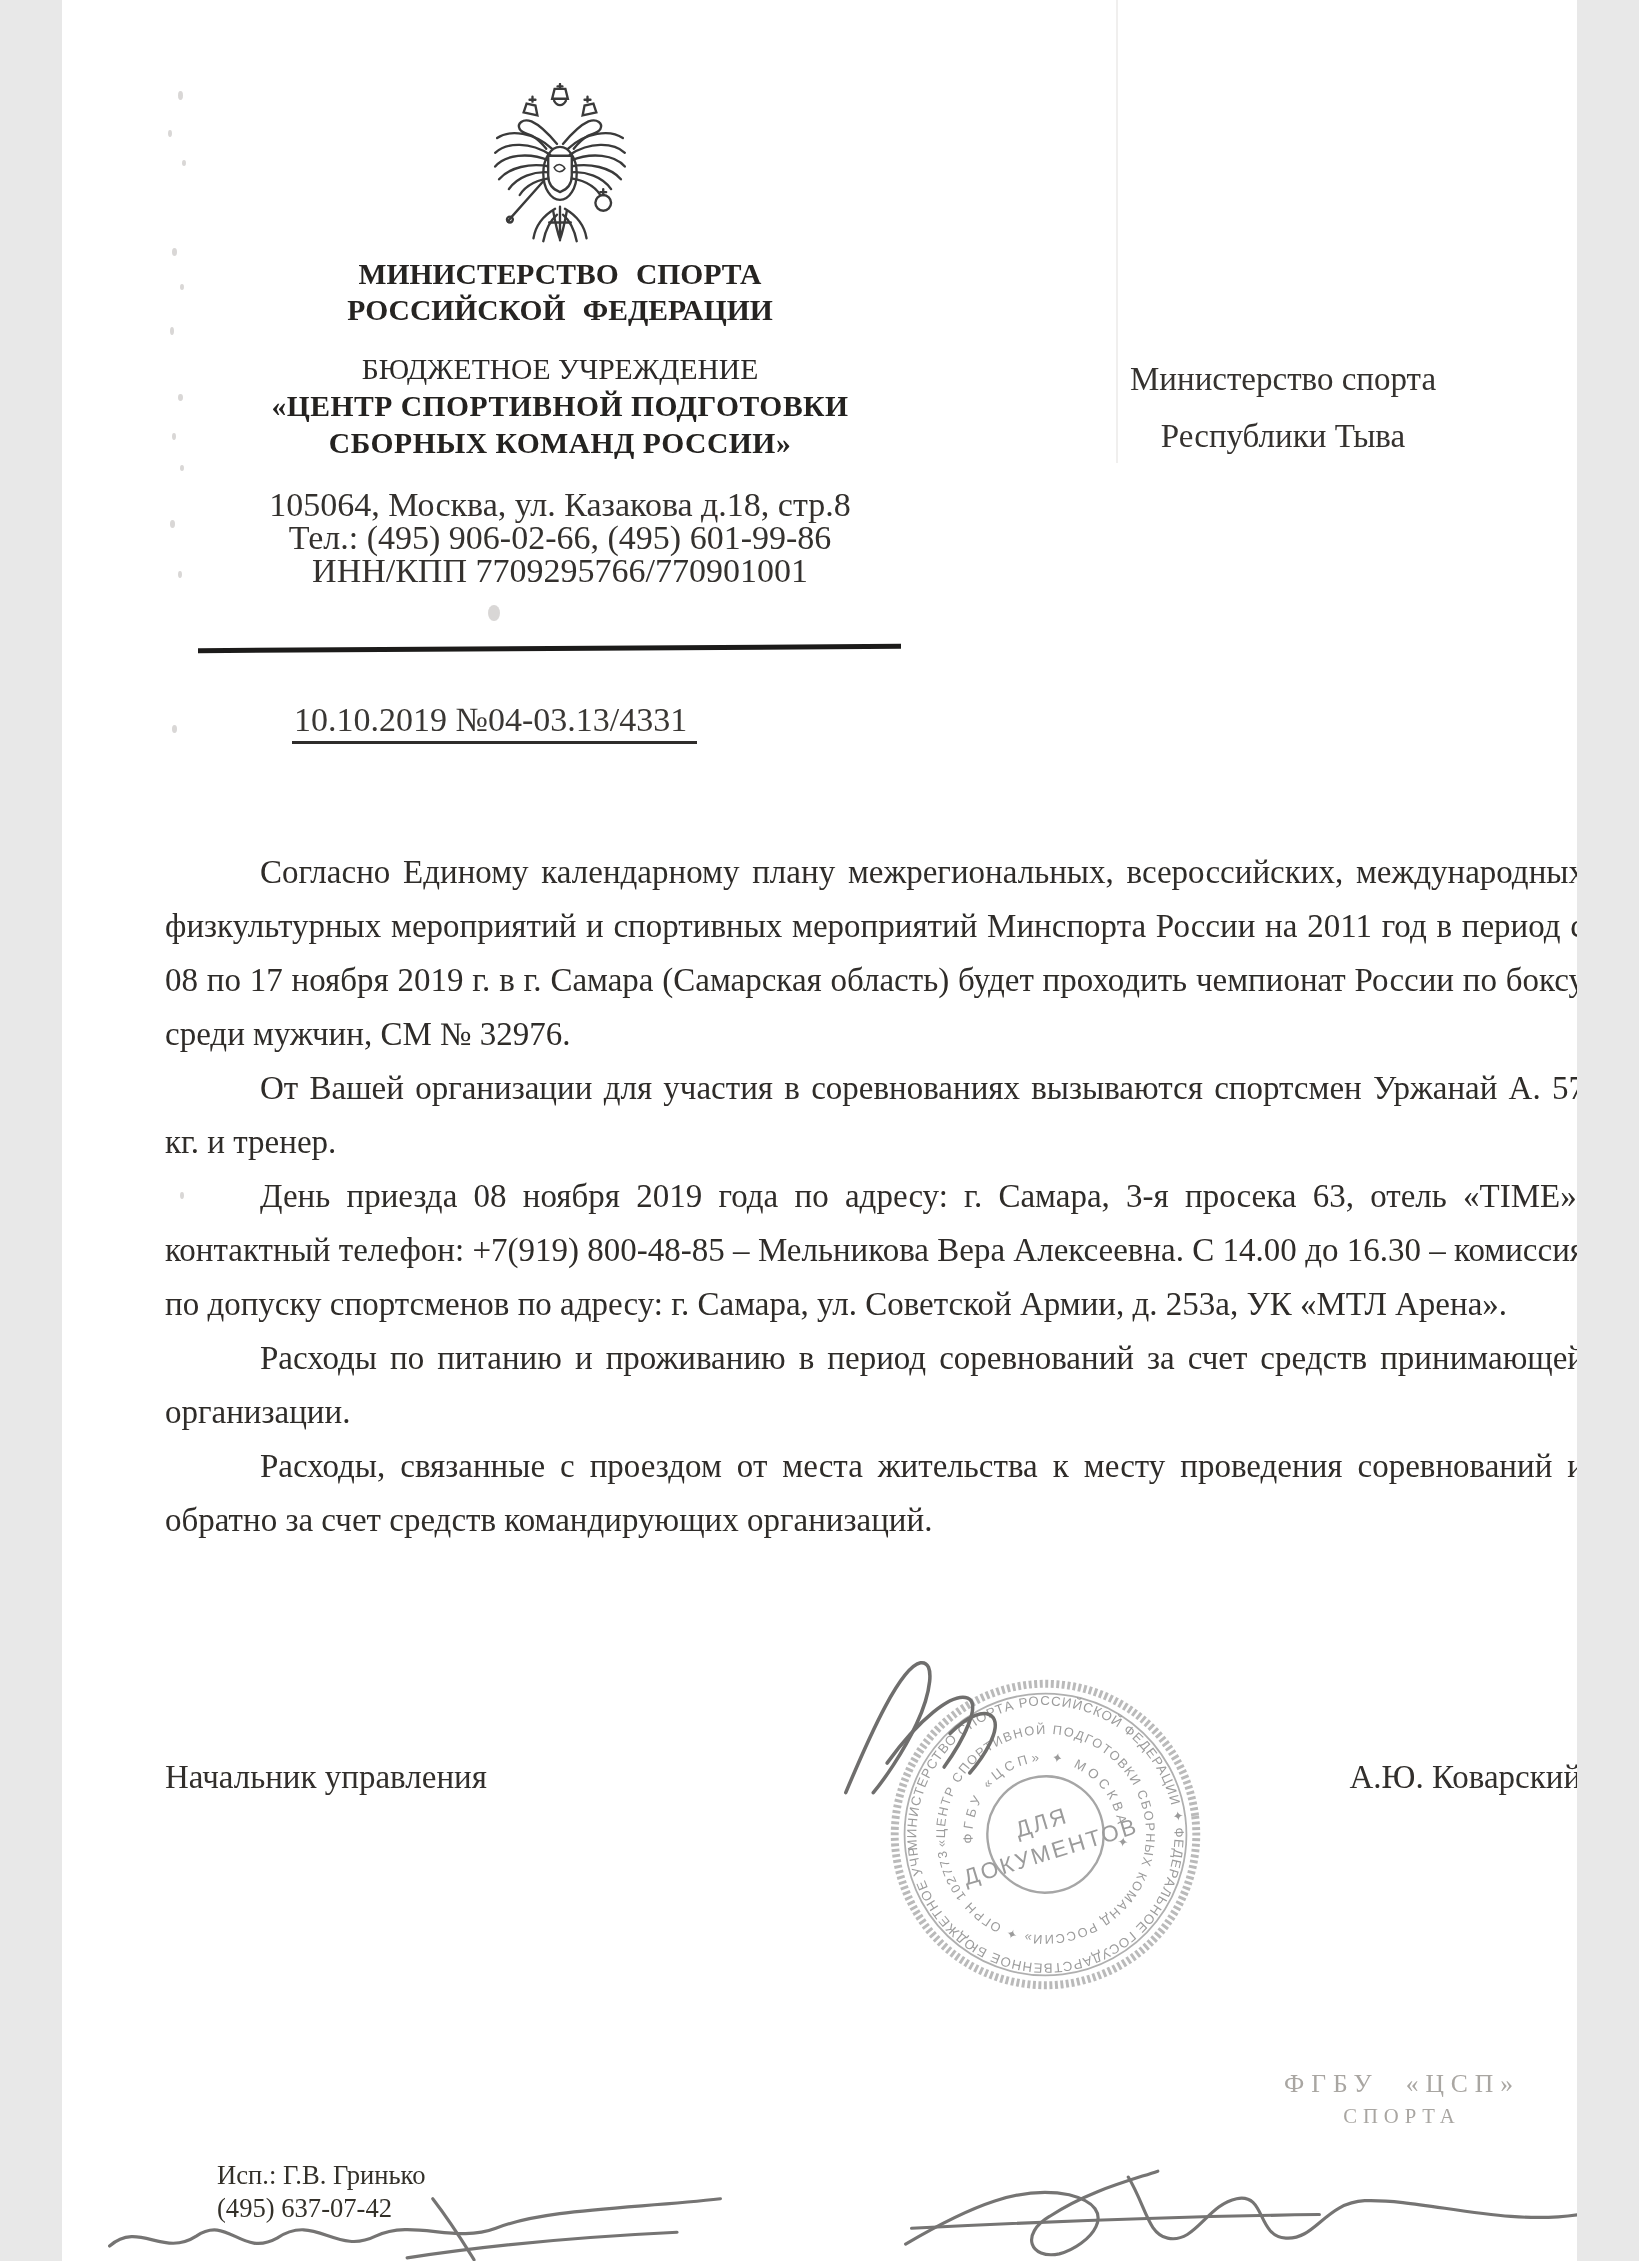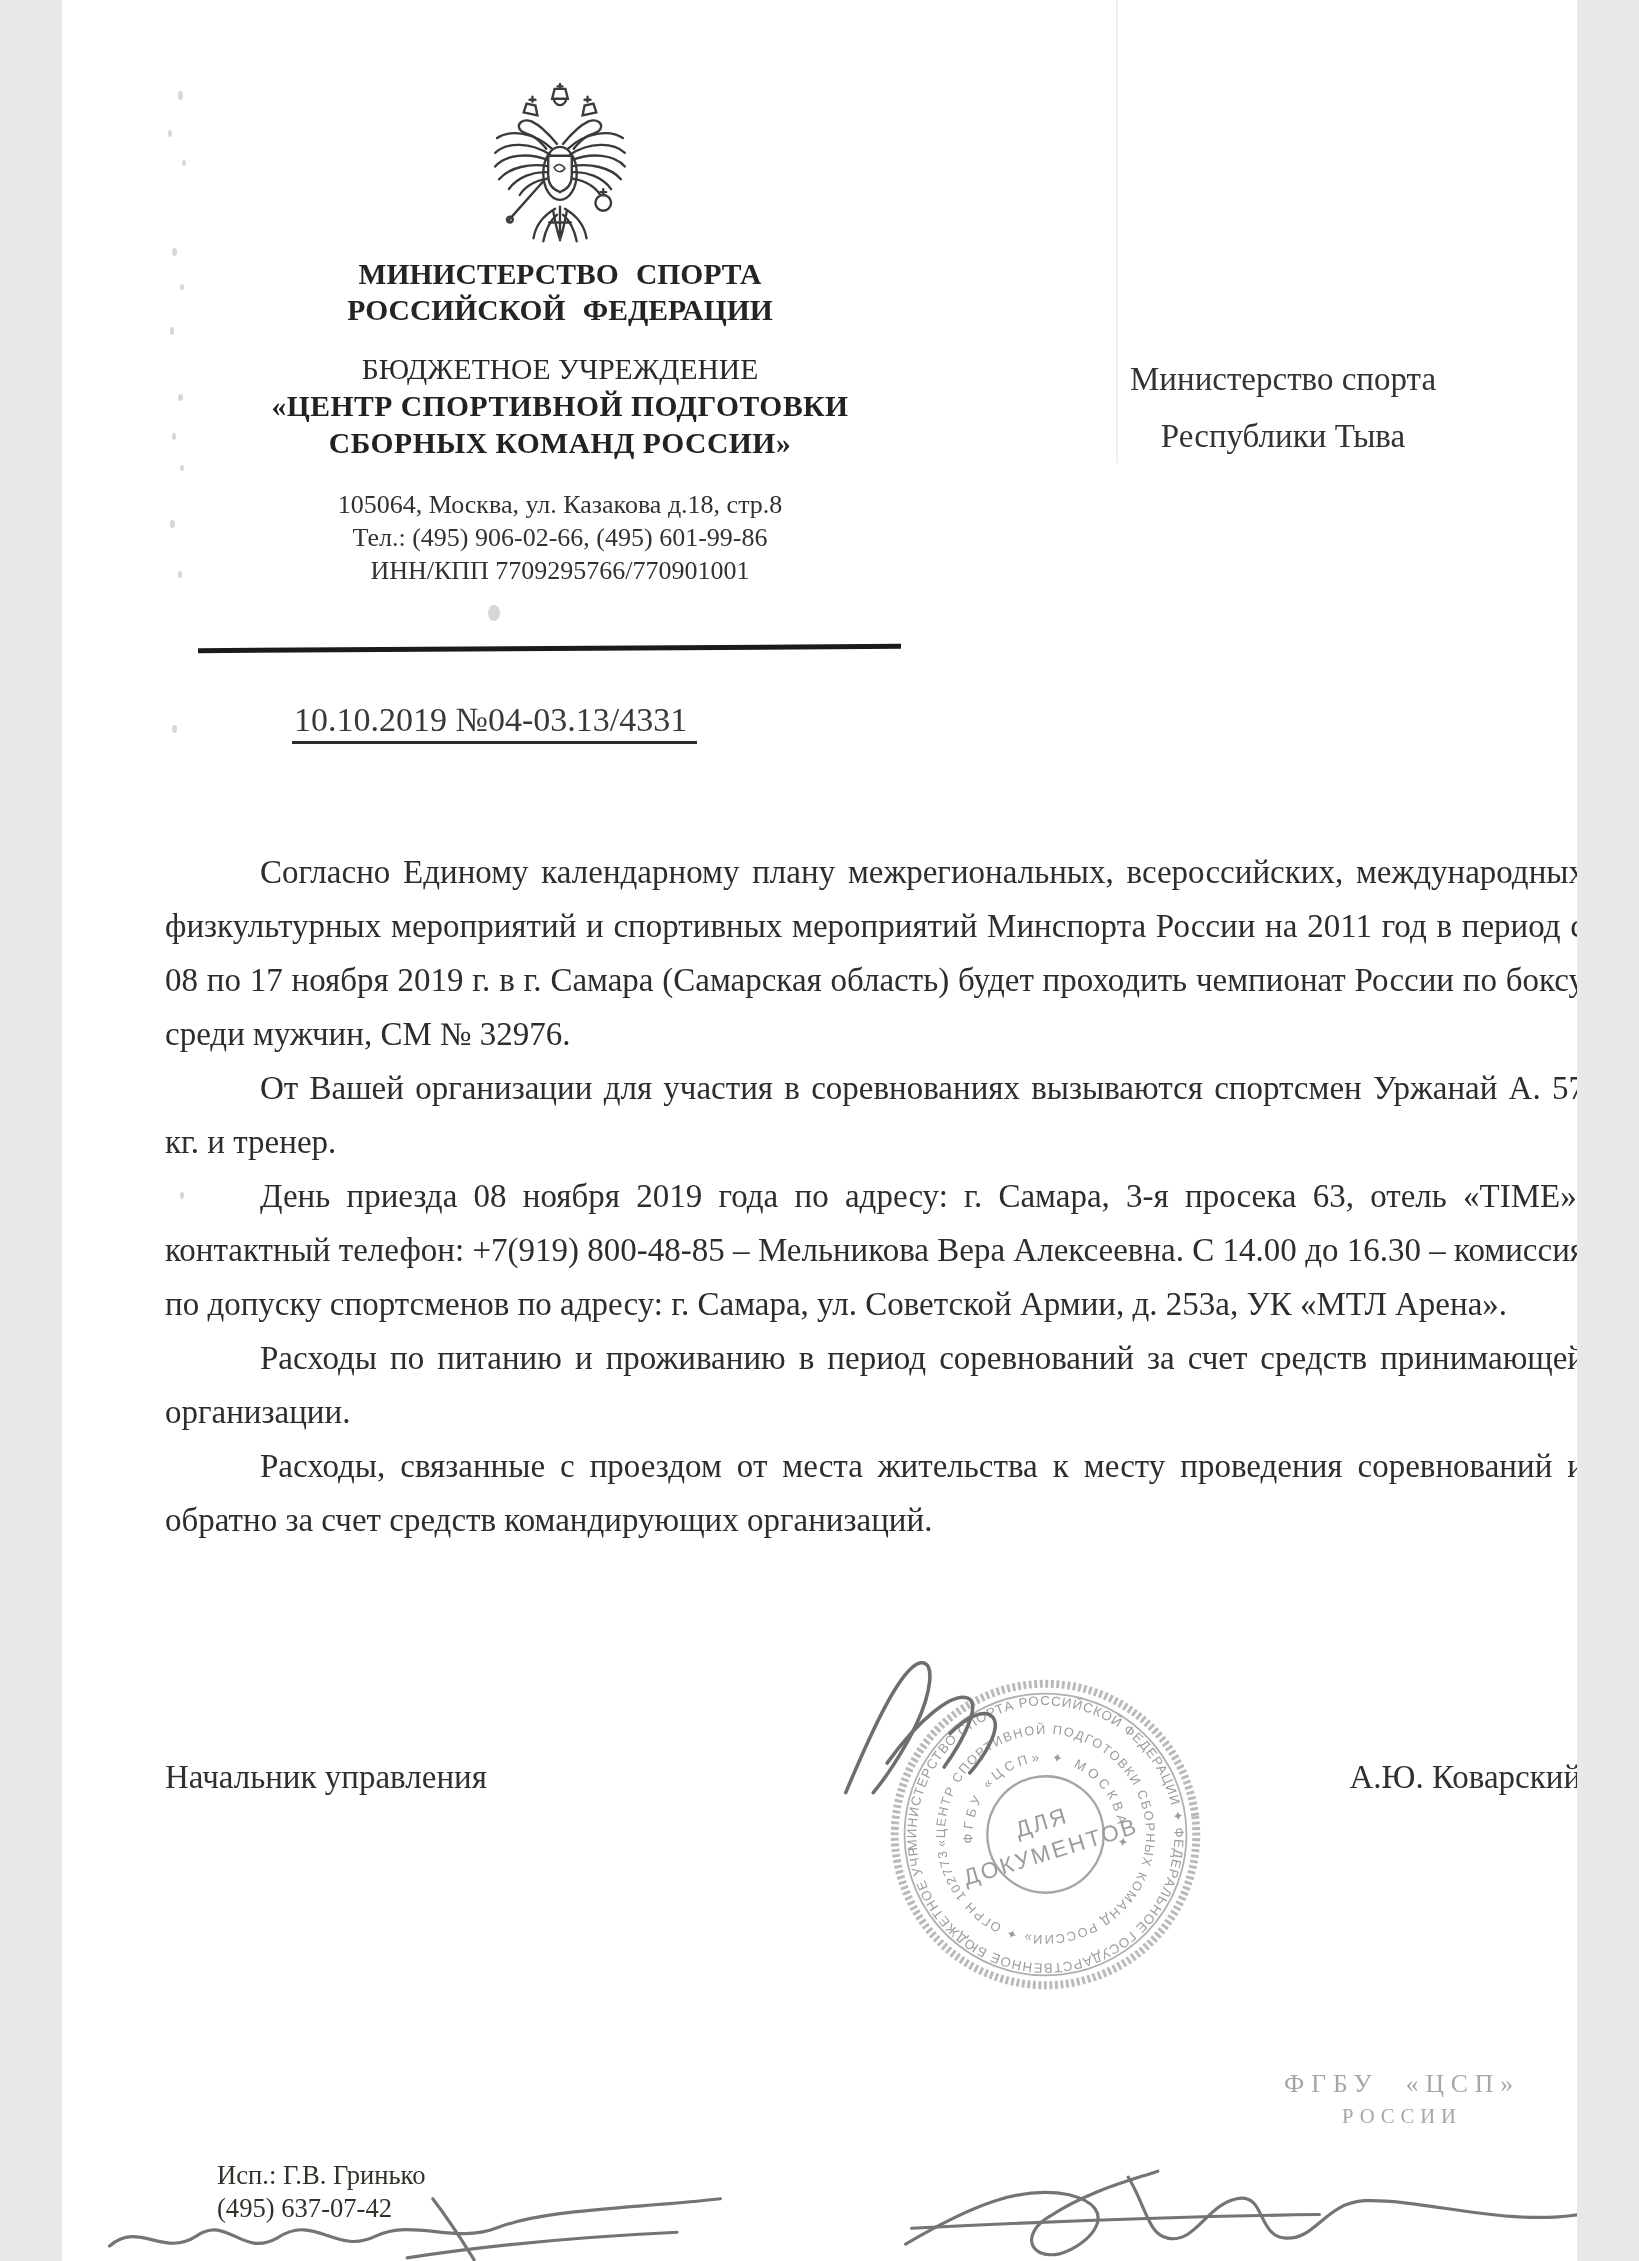--- a/index.html
+++ b/index.html
@@ -7,21 +7,21 @@
     position:relative;width:1515px;height:2262px;margin:0 auto;
     background:#ffffff;overflow:hidden;
     font-family:"Liberation Serif","DejaVu Serif",serif;color:#2d2b29;
   }
   
   .letterhead{position:absolute;left:158px;top:83px;width:680px;text-align:center;}
   .emblem{display:block;margin:0 auto;}
   .ministry{margin-top:3.9px;font-weight:bold;font-size:29.6px;line-height:36px;word-spacing:9.9px;color:#262422;}
   .org{margin-top:23.6px;font-size:29.6px;line-height:37px;color:#2b2927;}
   .org .bold{font-weight:bold;letter-spacing:0.5px;color:#242220;}
-  .addr{margin-top:25.6px;font-size:26px;line-height:33px;color:#34312e;}
+  .addr{margin-top:25.6px;font-size:34px;line-height:33px;color:#34312e;}
   .rule{position:absolute;left:136px;top:646px;width:703px;height:4.9px;background:#1c1b1a;transform:rotate(-0.35deg);}
   
   .recipient{position:absolute;left:1024px;top:351px;width:394px;text-align:center;font-size:33px;line-height:57px;color:#35322f;}
   
   .refline{position:absolute;left:230px;top:701px;font-size:34px;color:#3a3734;}
   .refline span{border-bottom:3px solid #2f2d2b;padding:0 9.9px 3px 2px;}
   
   .body-text{position:absolute;left:103px;top:845px;width:1420px;font-size:33px;line-height:54px;text-align:justify;color:#2f2c29;}
   .body-text p{margin:0;text-indent:95px;}
   
@@ -177,21 +177,21 @@
   </svg>
 
   <svg class="stamp-sign" width="305" height="207" viewBox="0 0 310 210" fill="none" stroke="#6f6e6d" stroke-width="3.6" stroke-linecap="round">
     <path d="M16,158 C42,96 72,30 92,26 C108,24 102,58 88,88 C74,118 54,146 44,158"></path>
     <path d="M58,128 C90,84 124,56 140,62 C154,68 136,104 116,132"></path>
     <path d="M122,98 C140,80 158,72 166,82 C174,94 156,122 142,138"></path>
   </svg>
 
   <div class="mail-stamp">
     <div class="l1">ФГБУ «ЦСП»</div>
-    <div class="l2">РОССИИ</div>
+    <div class="l2">СПОРТА</div>
   </div>
 
   <div class="executor">
     <div>Исп.: Г.В. Гринько</div>
     <div>(495) 637-07-42</div>
   </div>
 
   <svg class="bottom-scribble" width="1596" height="97" viewBox="0 0 1620 98" fill="none" stroke="#757473" stroke-width="3.2" stroke-linecap="round">
     <path d="M28,82 C58,56 82,94 116,72 C148,50 162,94 198,74 C236,48 258,92 298,72 C336,54 378,80 420,64 C470,44 560,44 648,34"></path>
     <path d="M330,94 C420,80 520,72 604,68"></path>

